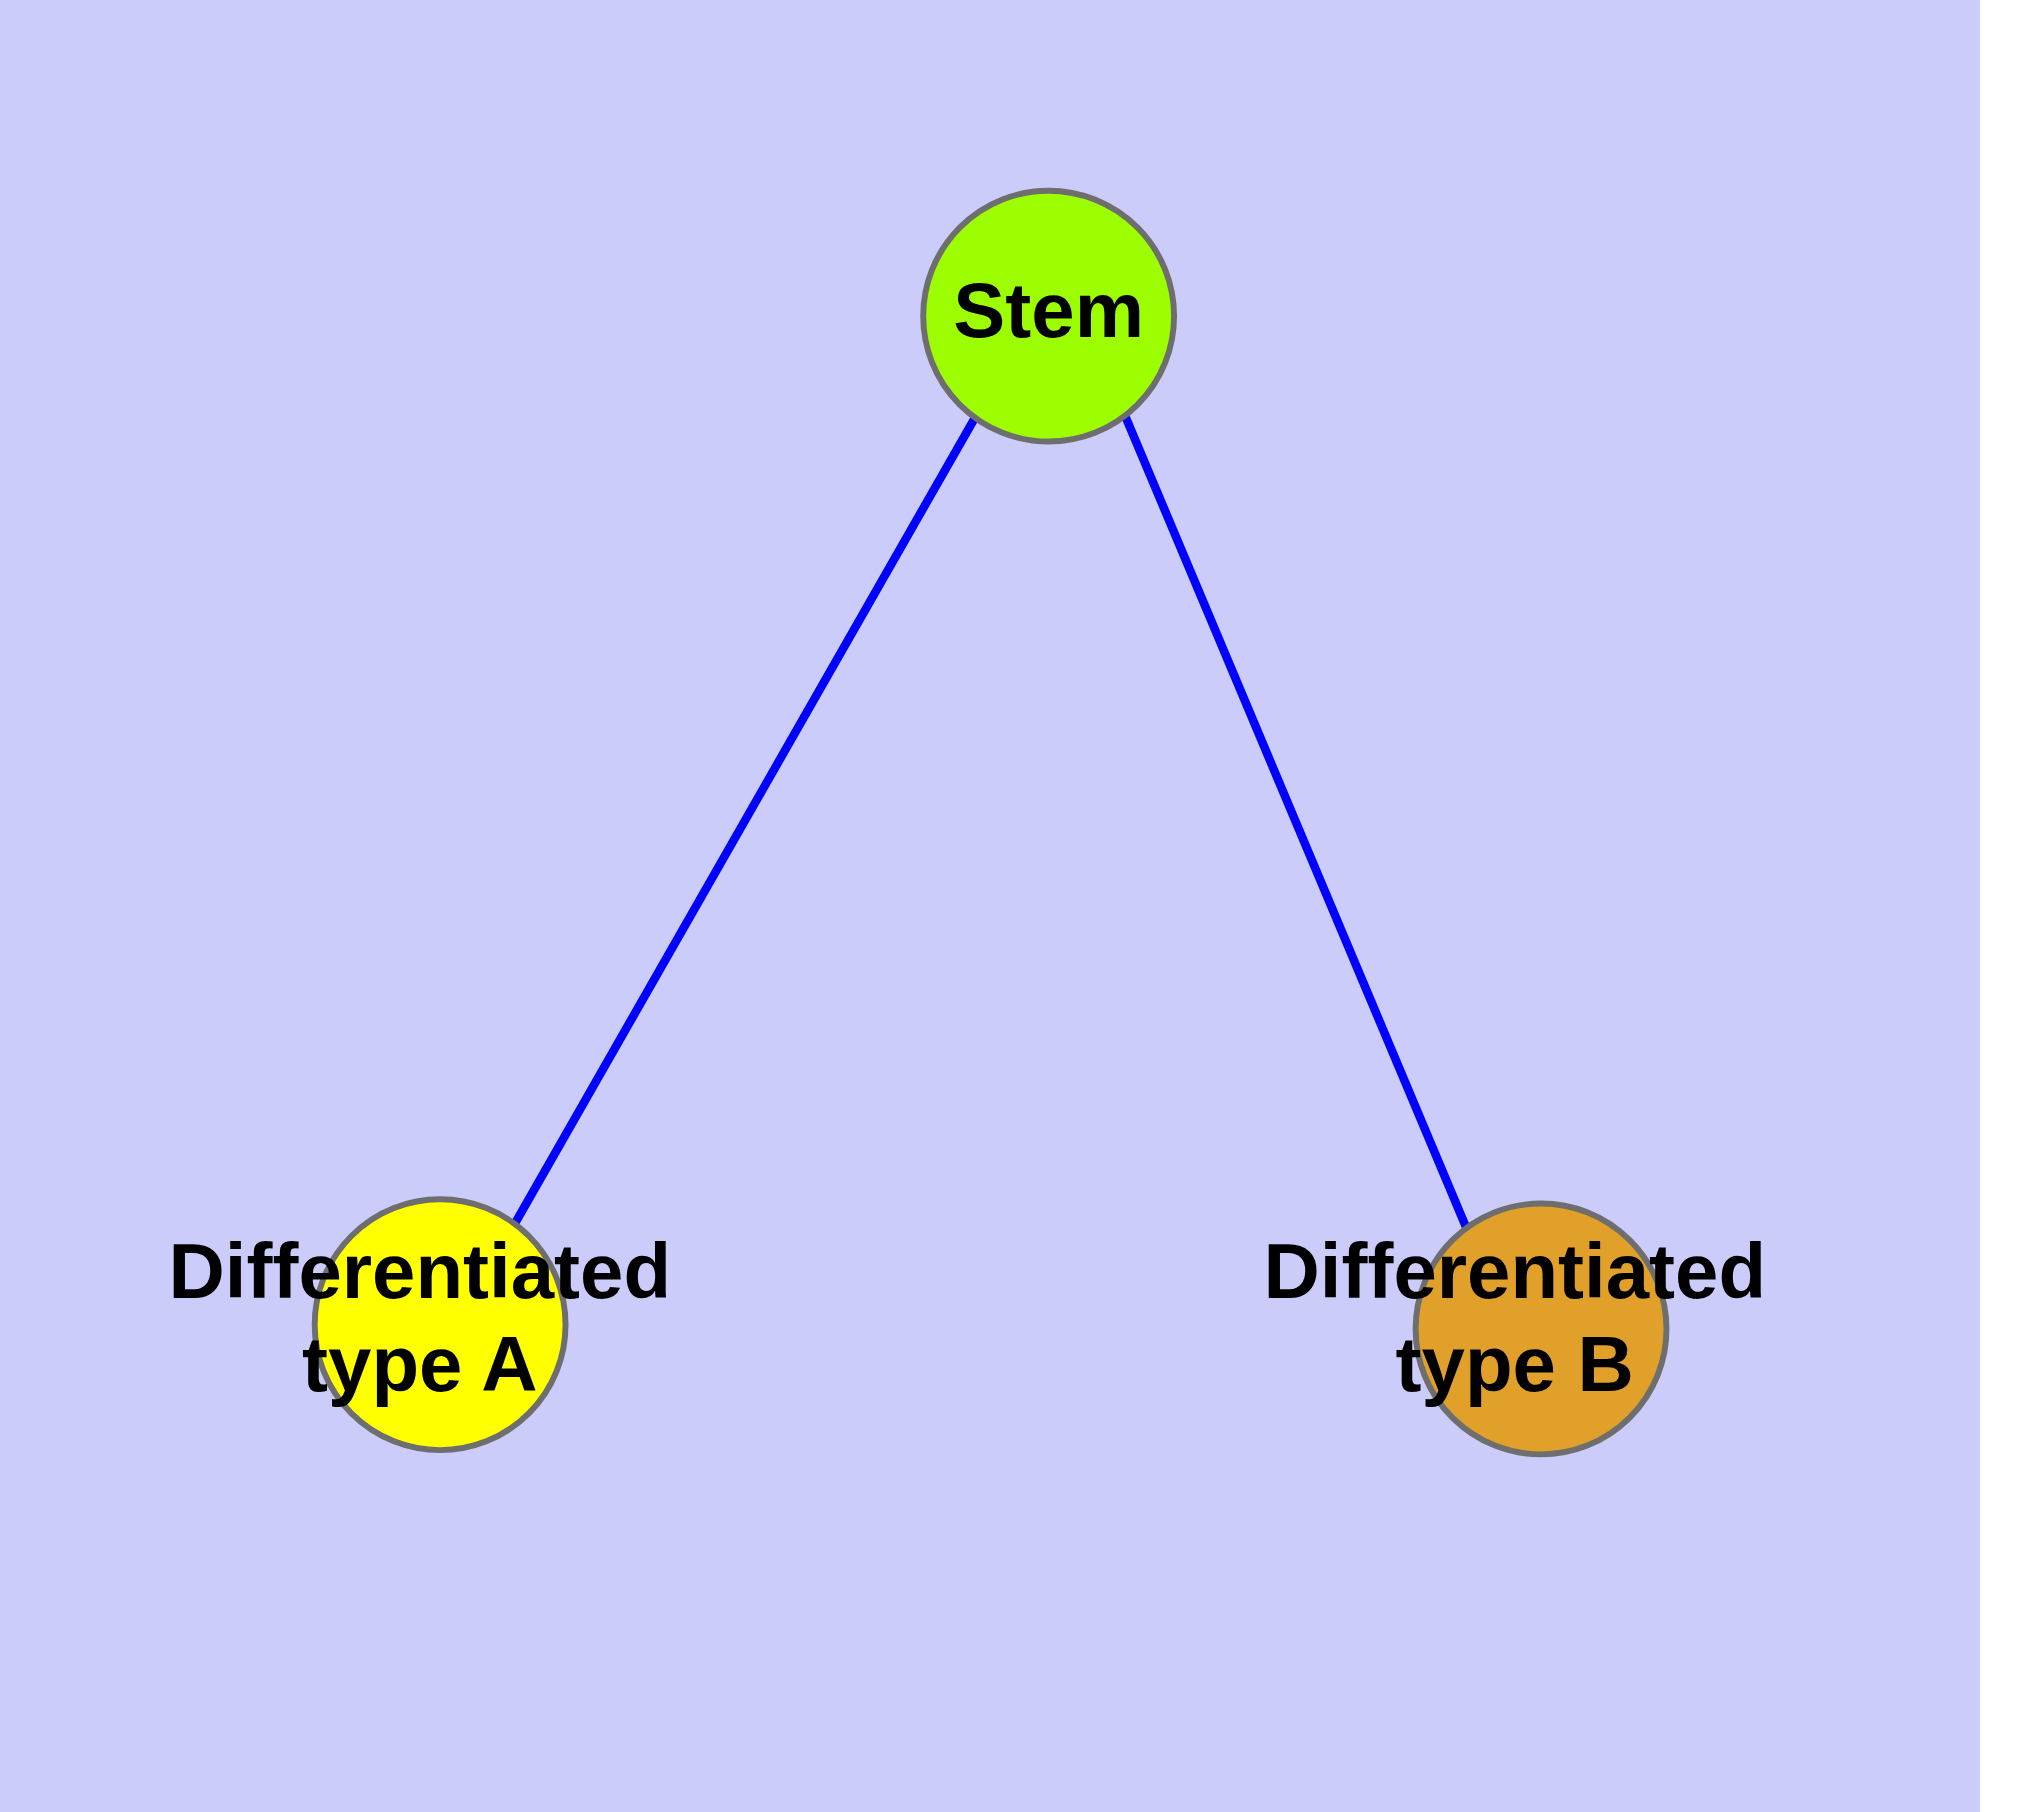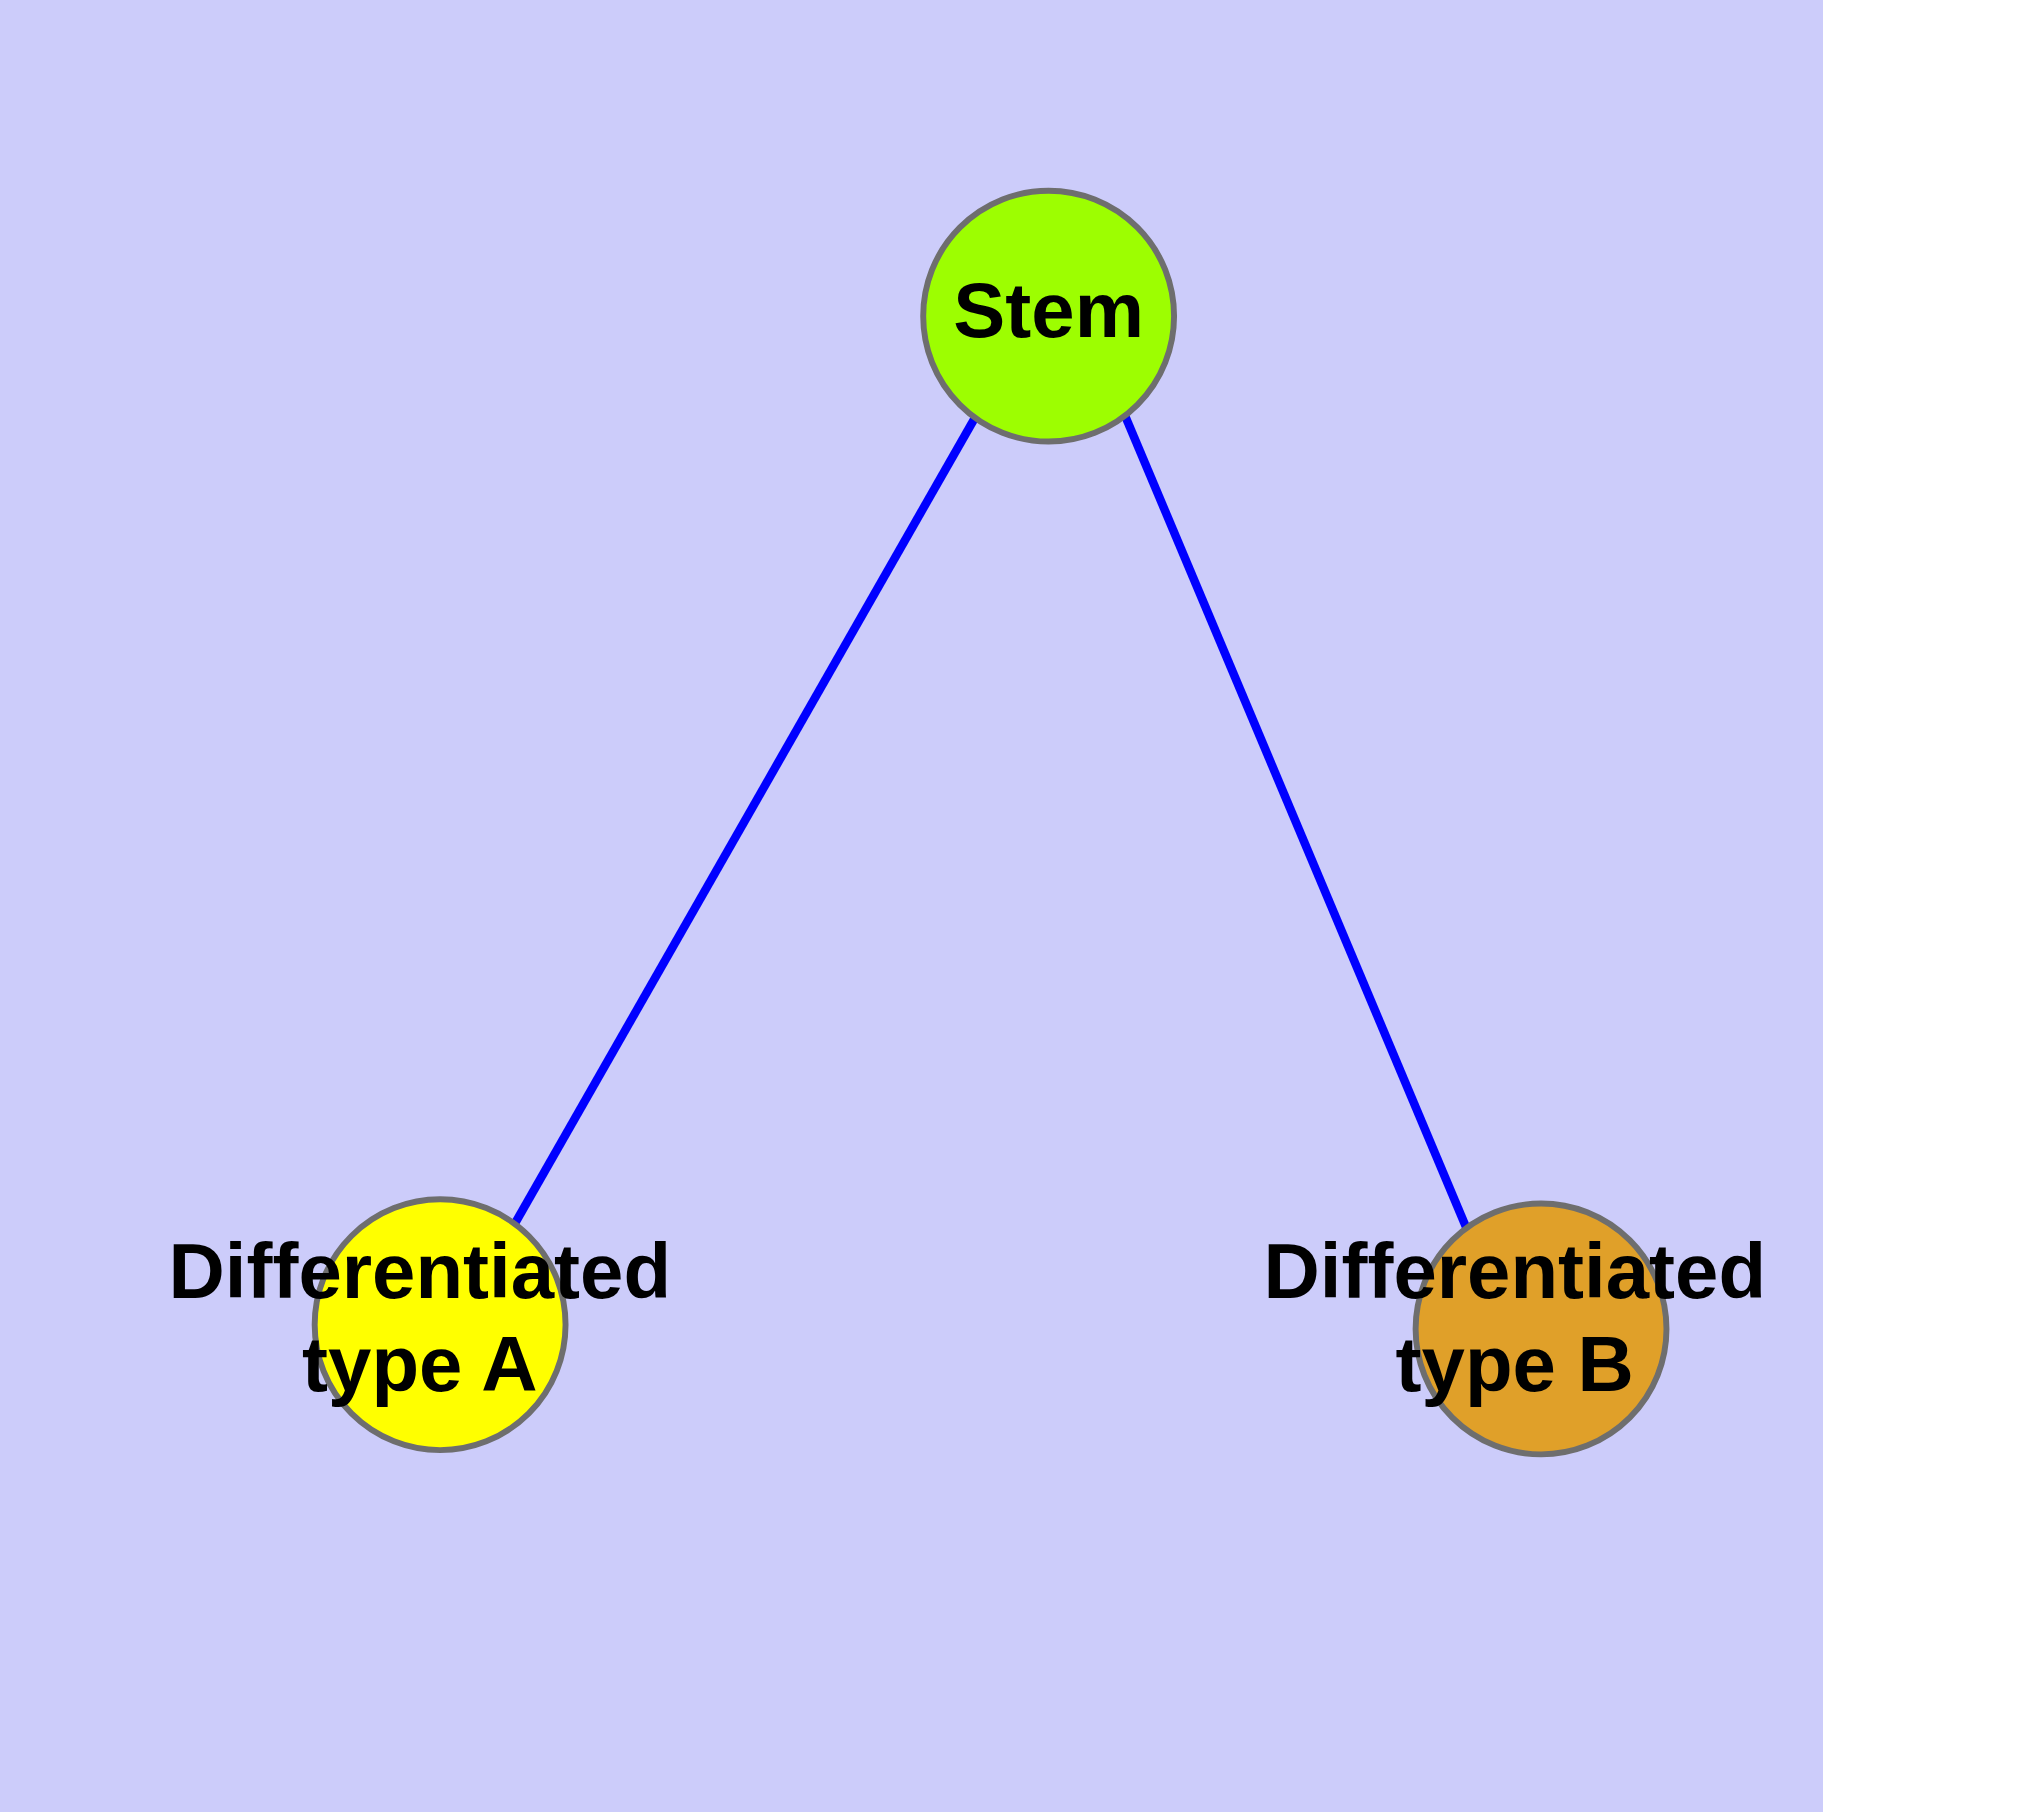--- a/index.html
+++ b/index.html
@@ -2,21 +2,21 @@
 <html style="font-size:13.6px"><head>
 <meta charset="utf-8">
 <style>
   html, body {
     margin: 0;
     padding: 0;
     background: #ffffff;
   }
   #canvas {
     position: relative;
-    width: 1823px;
+    width: 1980px;
     height: 1812px;
     background: #ccccfa;
     overflow: hidden;
     font-family: "Liberation Sans", sans-serif;
     text-decoration: underline;
   }
   #graph-svg {
     position: absolute;
     left: 0;
     top: 0;

